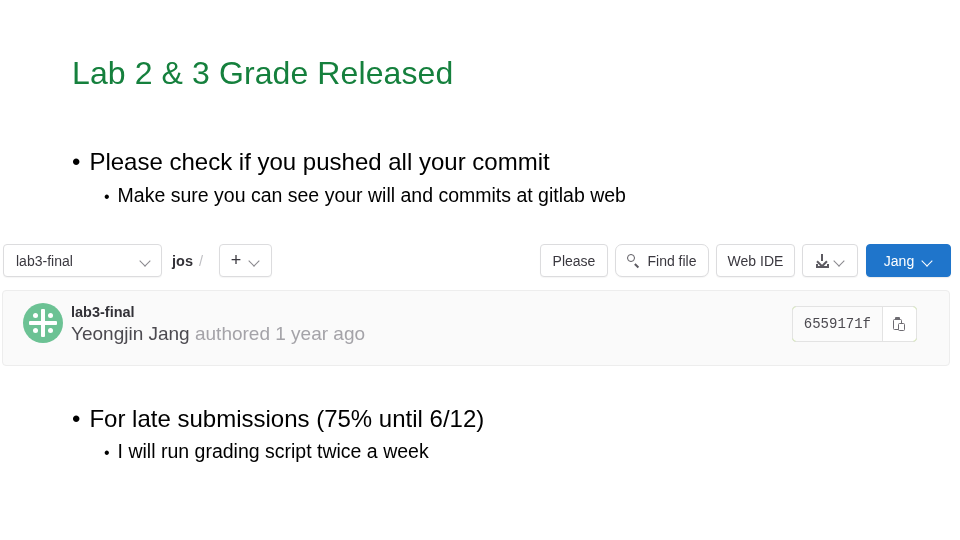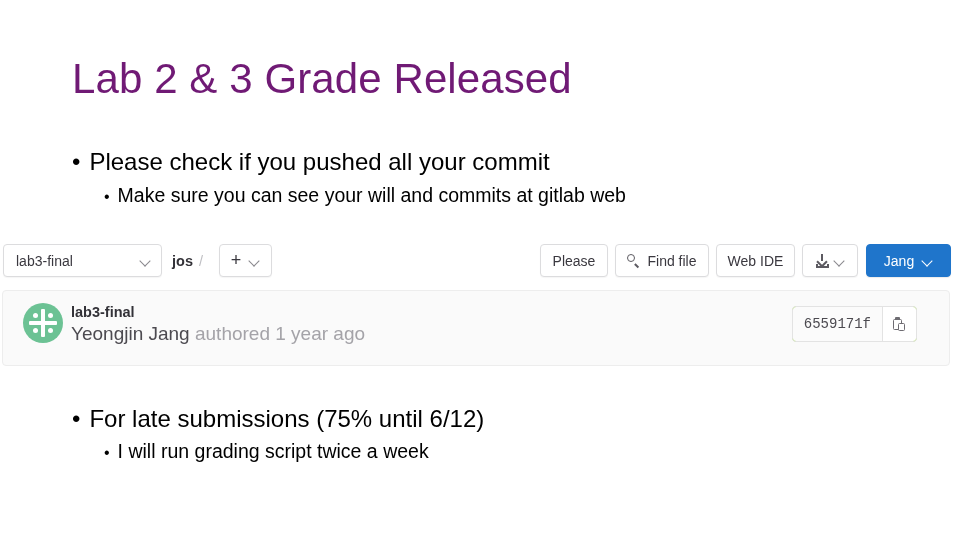--- a/index.html
+++ b/index.html
@@ -14,23 +14,23 @@
     font-family: "Liberation Sans", sans-serif;
     color: #000000;
     position: relative;
   }
 
   
   .slide-title {
     position: absolute;
     left: 72px;
     top: 55px;
-    font-size: 42px;
-    font-weight: 400;
-    color: #701a75;
+    font-size: 32px;
+    font-weight: 400;
+    color: #15803d;
     letter-spacing: 0.1px;
     white-space: nowrap;
   }
 
   
   .bullet-l1 {
     position: absolute;
     left: 72px;
     font-size: 24px;
     font-weight: 400;
@@ -174,20 +174,21 @@
   #history-button {
     left: 540px;
     top: 8px;
     width: 68px;
   }
   #find-file-button {
     left: 615px;
     top: 8px;
     width: 94px;
     gap: 7px;
+    border-radius: 7px;
   }
   #web-ide-button {
     left: 716px;
     top: 8px;
     width: 79px;
   }
   #download-button {
     left: 802px;
     top: 8px;
     width: 56px;

